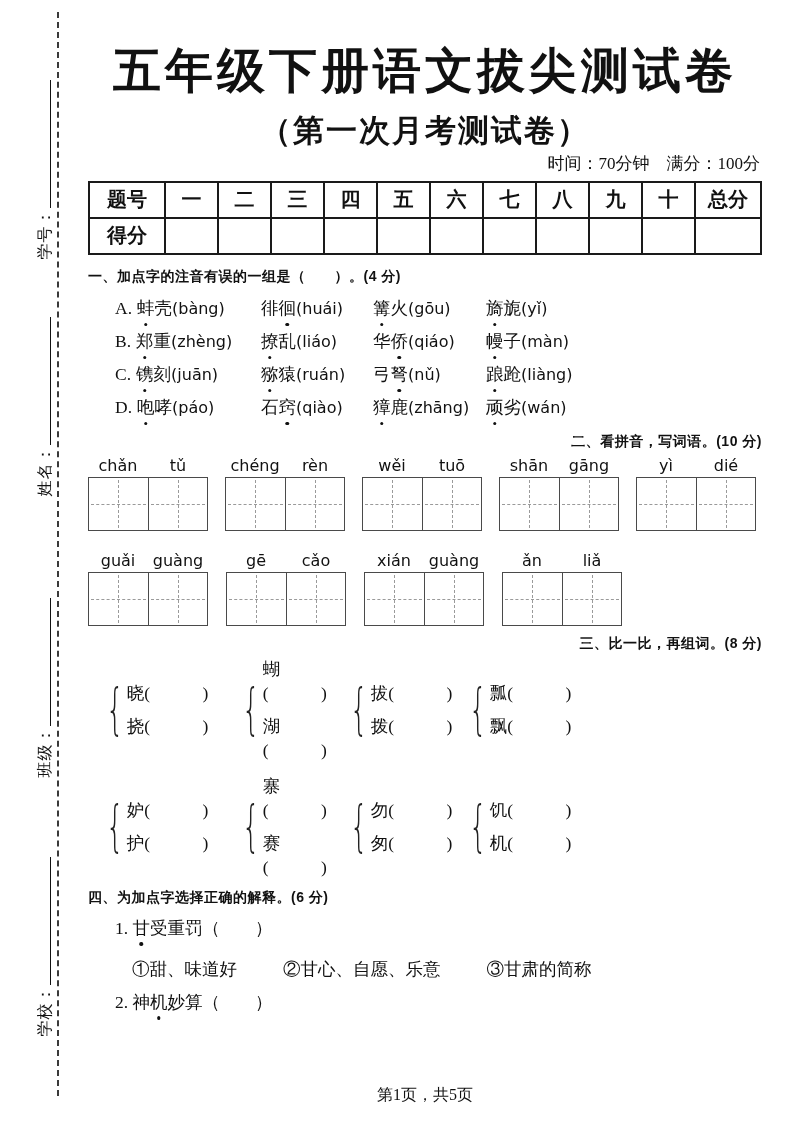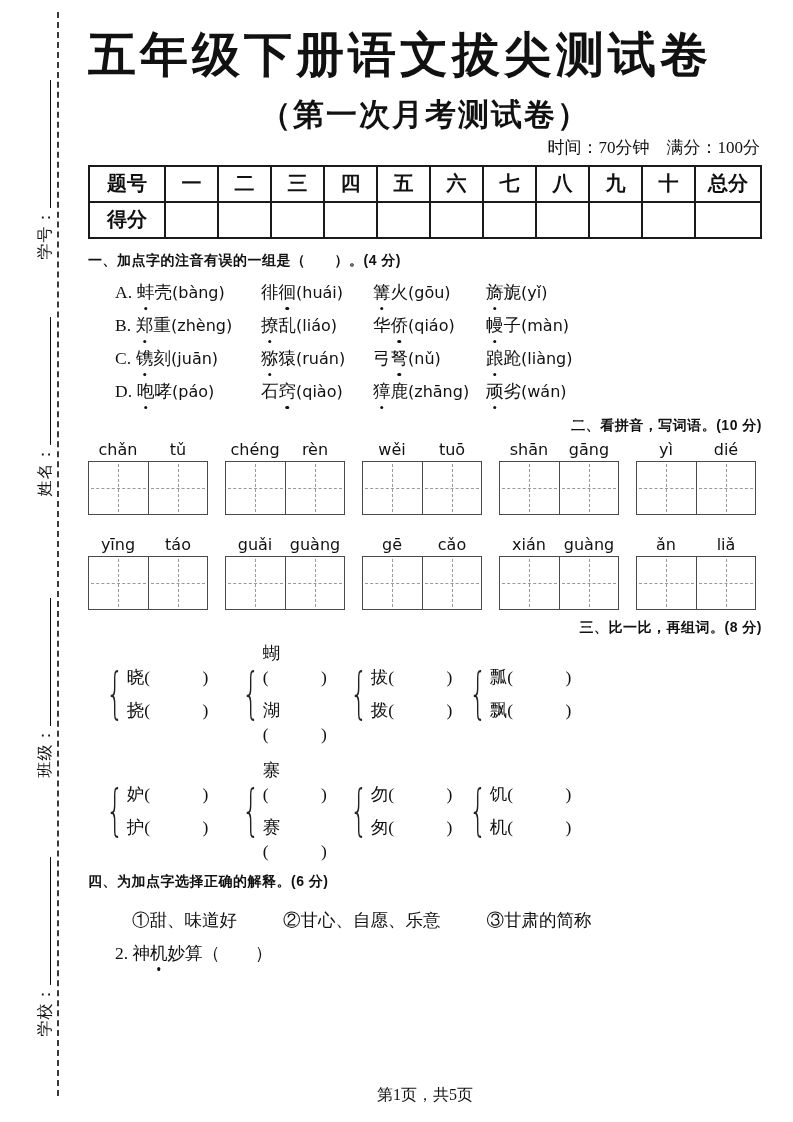--- a/index.html
+++ b/index.html
@@ -14,21 +14,21 @@
   .seal-line { position:absolute; left:57px; top:12px; height:1084px; width:0; border-left:2px dashed #3a3a3a; }
   .side-group {
     position:absolute; left:-60px; width:200px; height:26px;
     transform:rotate(-90deg); display:flex; justify-content:center; align-items:flex-end;
   }
   .side-label { font-size:16px; letter-spacing:1px; line-height:1; }
   .side-line { width:128px; height:0; border-bottom:1.6px solid #111; margin-bottom:2px; }
 
   
   .main { position:absolute; left:88px; top:0; width:674px; }
-  .title { margin-top:26px; font-size:48px; font-weight:700; letter-spacing:4px; line-height:1.2; white-space:nowrap; }
+  .title { margin-top:42px; text-align:center; font-size:48px; font-weight:700; letter-spacing:4px; line-height:1.2; white-space:nowrap; }
   .subtitle { text-align:center; font-size:31px; font-weight:600; margin-top:10px; letter-spacing:2px; }
   .meta { text-align:right; font-size:17px; padding-right:2px; }
 
   table.score-table { width:100%; border-collapse:collapse; margin-top:6px; table-layout:fixed; }
   table.score-table td { border:2px solid #1a1a1a; height:34px; text-align:center; font-size:20px; font-weight:700; padding:0; }
   table.score-table td:first-child { width:74px; }
   table.score-table td:last-child  { width:64px; }
 
   .sec-heading {
     font-family:"Liberation Sans","DejaVu Sans",sans-serif;
@@ -212,30 +212,20 @@
             </div>
             <div class="py-box">
               <div class="py-cell"></div>
               <div class="py-cell"></div>
             </div>
           </div>
         </div>
         <div class="py-row">
           <div class="py-group">
             <div class="py-labels">
-              <span>yīng</span>
-              <span>táo</span>
-            </div>
-            <div class="py-box">
-              <div class="py-cell"></div>
-              <div class="py-cell"></div>
-            </div>
-          </div>
-          <div class="py-group">
-            <div class="py-labels">
               <span>guǎi</span>
               <span>guàng</span>
             </div>
             <div class="py-box">
               <div class="py-cell"></div>
               <div class="py-cell"></div>
             </div>
           </div>
           <div class="py-group">
             <div class="py-labels">
@@ -329,20 +319,21 @@
             <div class="cmp-lines">
               <div class="cmp-line"><span>饥</span><span class="cmp-blank">(　　　)</span></div>
               <div class="cmp-line"><span>机</span><span class="cmp-blank">(　　　)</span></div>
             </div>
           </div>
         </div>
       </div>
 
     <div class="sec-heading" id="h4">四、为加点字选择正确的解释。(6 分)</div>
     <div id="sec4">
+        <div class="s4-item"><span>1. </span><span class="word"><span class="ch dotted">甘</span><span class="ch">受重罚</span></span><span>（　　）</span></div>
         <div class="s4-choices">
           <span>①甜、味道好</span>
           <span>②甘心、自愿、乐意</span>
           <span>③甘肃的简称</span>
         </div>
         <div class="s4-item"><span>2. </span><span class="word"><span class="ch">神</span><span class="ch dotted">机</span><span class="ch">妙算</span></span><span>（　　）</span></div>
       </div>
   </div>
 
   <div class="footer">第1页，共5页</div>

